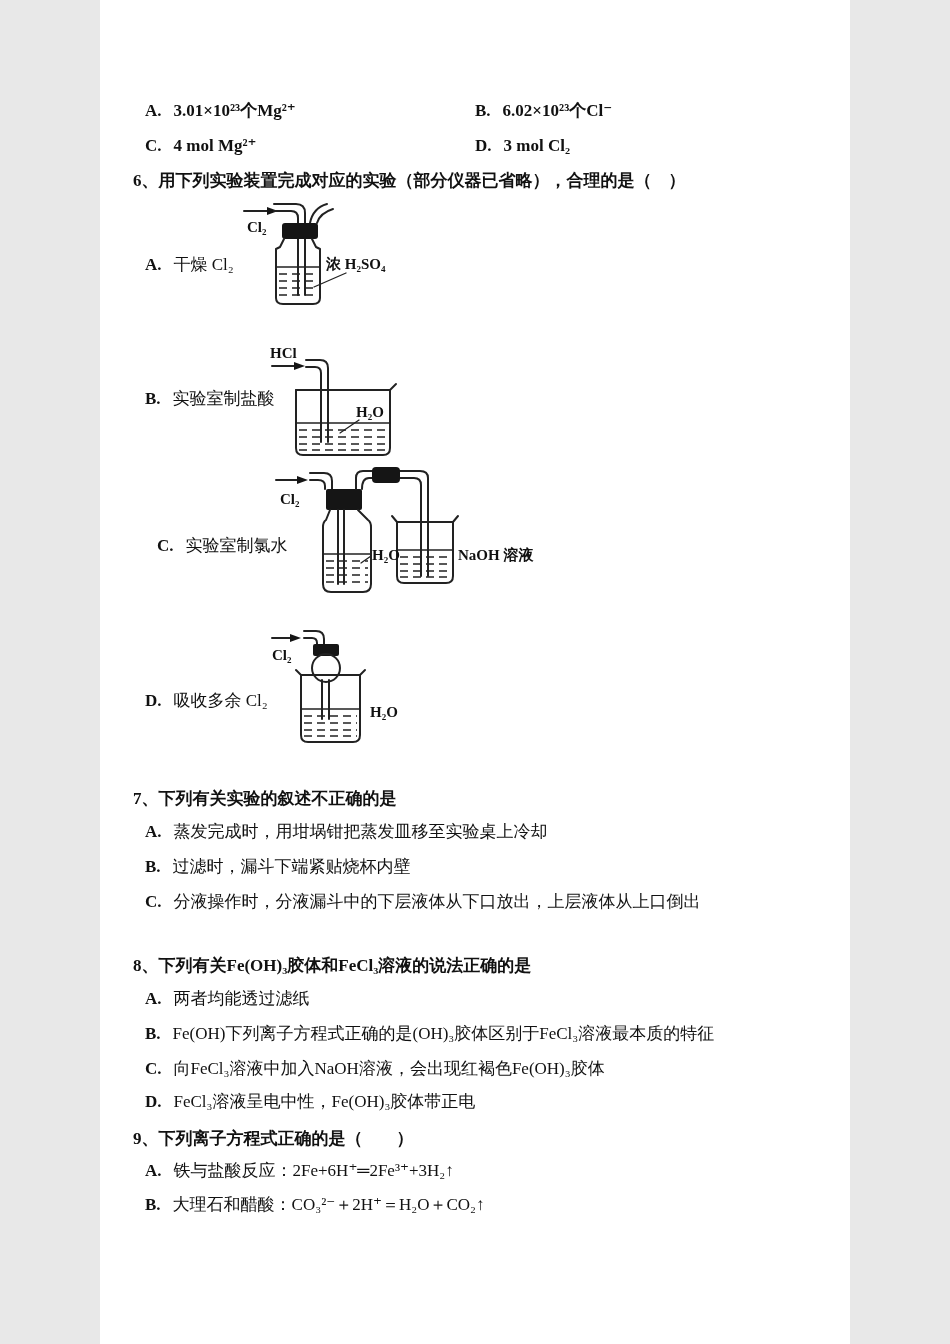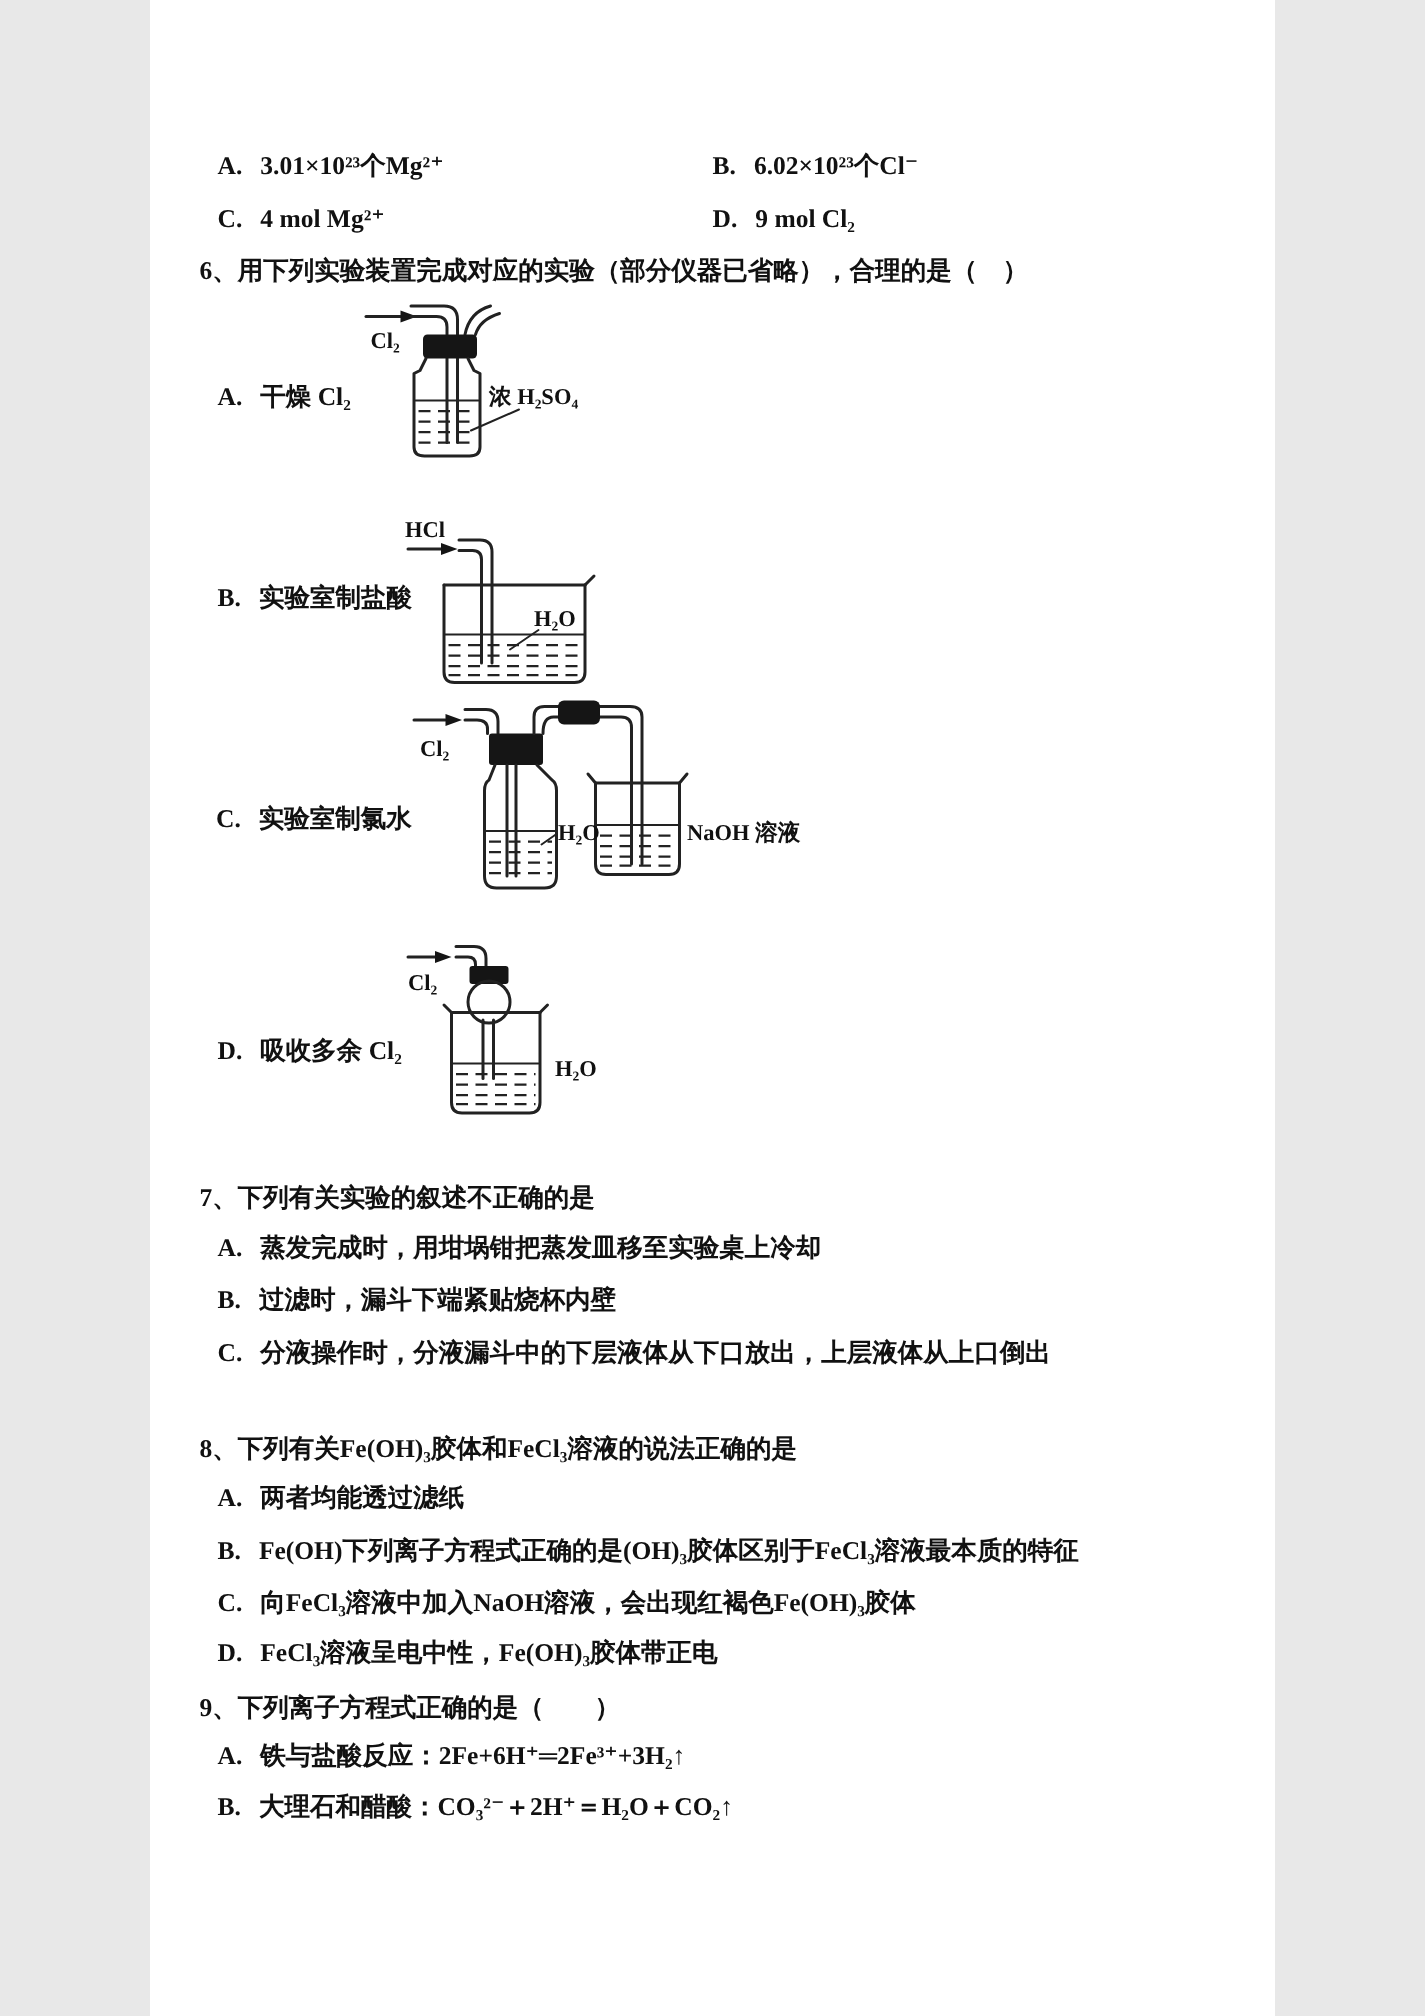--- a/index.html
+++ b/index.html
@@ -4,44 +4,44 @@
 <style>
   html,body{margin:0;padding:0;background:#e8e8e8;}
   #page{
     position:relative;width:750px;height:1344px;background:#ffffff;
     font-family:"Liberation Serif","DejaVu Serif",serif;color:#111;
     overflow:hidden;margin:0 auto;
   }
   .line{position:absolute;font-size:17px;line-height:22px;white-space:nowrap;}
   .stem{font-weight:600;}
   .optletter{font-weight:700;padding-right:12px;}
-  .opttext{font-weight:700;}
+  .opttext{font-weight:400;}
   .formula{font-weight:700;}
   .diagram{position:absolute;}
   .sk{fill:none;stroke:#222;stroke-width:2;stroke-linecap:round;stroke-linejoin:round;}
   .skthin{fill:none;stroke:#222;stroke-width:1.3;stroke-linecap:round;}
   .dash{fill:none;stroke:#222;stroke-width:1.5;stroke-dasharray:8 5;}
   .blk{fill:#151515;stroke:none;}
   .svgtxt{font-family:"Liberation Serif","DejaVu Serif",serif;font-size:15px;font-weight:700;fill:#111;}
 </style>
 </head>
 <body>
 
 <div id="page">
 
   <div class="line" style="top:100px;left:45px"><span class="optletter">A.</span><span class="formula">3.01×10²³个Mg²⁺</span></div>
   <div class="line" style="top:100px;left:375px"><span class="optletter">B.</span><span class="formula">6.02×10²³个Cl⁻</span></div>
   <div class="line" style="top:135px;left:45px"><span class="optletter">C.</span><span class="formula">4 mol Mg²⁺</span></div>
-  <div class="line" style="top:135px;left:375px"><span class="optletter">D.</span><span class="formula">9 mol Cl₂</span></div>
+  <div class="line" style="top:135px;left:375px"><span class="optletter">D.</span><span class="formula">3 mol Cl₂</span></div>
 
   <div class="line stem" style="top:170px;left:33px">6、用下列实验装置完成对应的实验（部分仪器已省略），合理的是（　）</div>
 
   <div class="line" style="top:254px;left:45px"><span class="optletter">A.</span><span class="opttext">干燥 Cl₂</span></div>
   <div class="line" style="top:388px;left:45px"><span class="optletter">B.</span><span class="opttext">实验室制盐酸</span></div>
-  <div class="line" style="top:535px;left:44px"><span class="optletter">C.</span><span class="opttext">实验室制氯水</span></div>
+  <div class="line" style="top:535px;left:57px"><span class="optletter">C.</span><span class="opttext">实验室制氯水</span></div>
   <div class="line" style="top:690px;left:45px"><span class="optletter">D.</span><span class="opttext">吸收多余 Cl₂</span></div>
 
   <svg class="diagram" style="left:140px;top:197px" width="200" height="125" viewBox="0 0 200 125">
     <g>
       <line class="sk" x1="4" y1="14" x2="27" y2="14"></line>
       <polygon class="blk" points="27,10 38,14 27,18"></polygon>
     </g>
     <text class="svgtxt" x="7" y="35">Cl₂</text>
     <g>
       <path class="sk" d="M34,7 L56,7 Q65,7 65,16 L65,26"></path>

